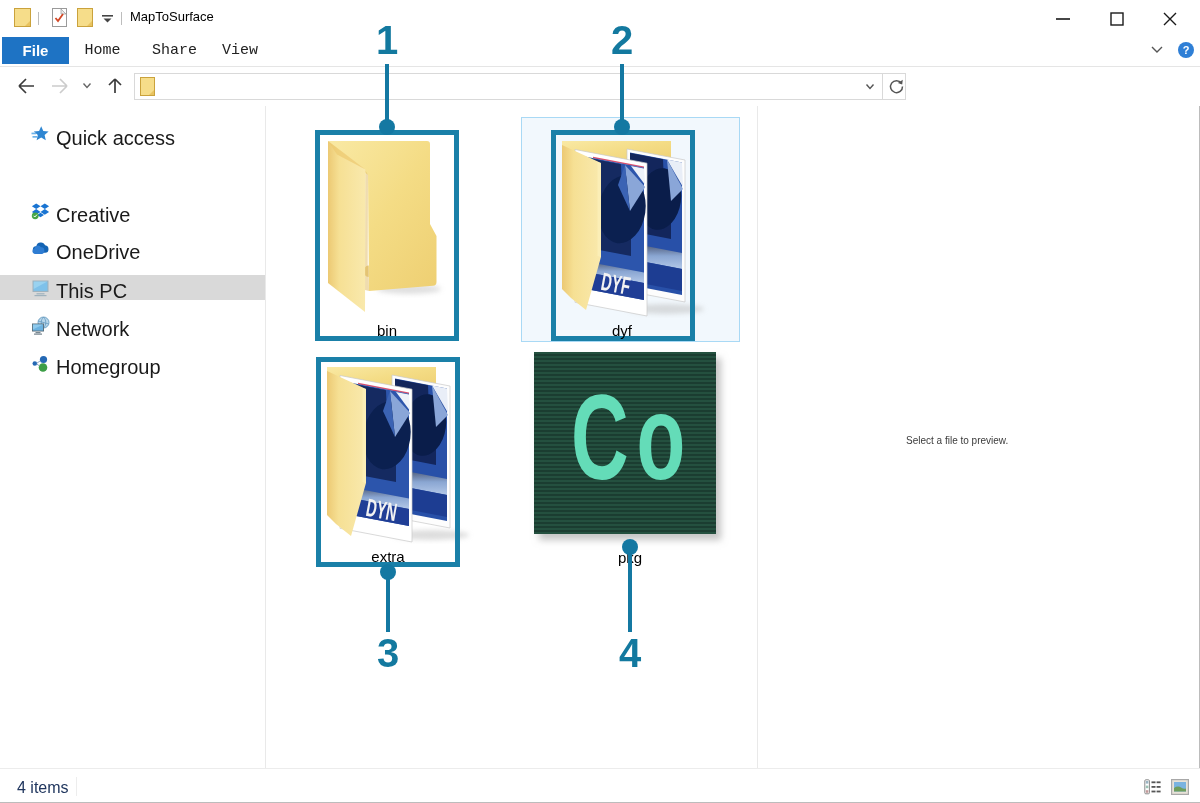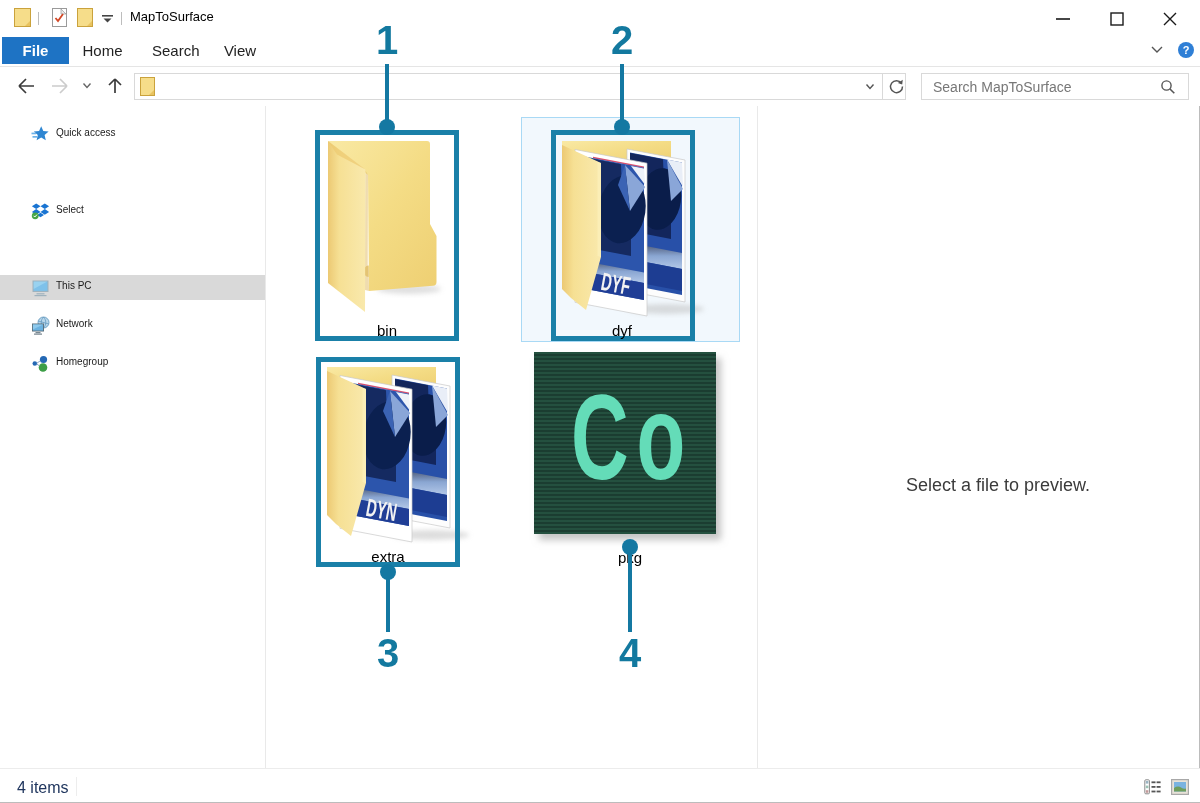--- a/index.html
+++ b/index.html
@@ -8,37 +8,37 @@
 .abs { position:absolute; }
 
 #frame { position:absolute; inset:0; border:1px solid #bcbcbc; border-top:1px solid #d6d6d6; }
 
 #titlebar { position:absolute; left:0; top:0; width:1200px; height:36px; background:#fff; }
 .ttxt { position:absolute; left:130px; top:9px; font-size:13px; color:#000; }
 .tsep { position:absolute; top:12px; width:1px; height:13px; background:#bdbdbd; }
 
 #tabrow { position:absolute; left:0; top:36px; width:1200px; height:31px; background:#fff; border-bottom:1px solid #e5e5e5;padding-left:8px; }
 #filetab { position:absolute; left:2px; top:1px; width:67px; height:27px; background:#1e73c4; color:#fff; font-size:15px; font-weight:bold; text-align:center; line-height:27px; }
-.tab { position:absolute; top:1px; height:27px; font-size:15px; color:#222; line-height:27px; text-align:center; }
+.tab { position:absolute; top:1px; height:27px; font-size:15px; color:#222; line-height:27px; text-align:center;font-family:Liberation Mono, monospace; }
 
 #navrow { position:absolute; left:0; top:67px; width:1200px; height:39px; background:#fff; }
 #addrbar { position:absolute; left:134px; top:6px; width:772px; height:27px; border:1px solid #d9d9d9; background:#fff; }
 #searchbox { position:absolute; left:921px; top:6px; width:268px; height:27px; border:1px solid #d9d9d9; background:#fff; }
 #searchbox span { position:absolute; left:11px; top:5px; font-size:14px; color:#777; }
 
 #sidebar { position:absolute; left:0; top:106px; width:266px; height:662px; background:#fff; }
 #sidebar .vline { position:absolute; right:0; top:0; width:1px; height:662px; background:#e9e9e9; }
 .sbitem { position:absolute; left:0; width:265px; height:25px; }
-.sbitem .lbl { position:absolute; left:56px; top:5px; font-size:10px; color:#1a1a1a; }
+.sbitem .lbl { position:absolute; left:56px; top:5px; font-size:20px; color:#1a1a1a; }
 .sbitem .ic { position:absolute; left:31px; top:3px; width:19px; height:19px; }
 #thispc { background:#d9d9d9; }
 
 #vdiv2 { position:absolute; left:757px; top:106px; width:1px; height:662px; background:#e9e9e9; }
 
-#preview { position:absolute; left:906px; top:435px; font-size:18px; color:#3b3b3b;margin-top:40px; }
+#preview { position:absolute; left:906px; top:435px; font-size:10px; color:#3b3b3b; }
 
 #statusbar { position:absolute; left:0; top:768px; width:1200px; height:34px; background:#fff; border-top:1px solid #ececec; }
 #statusbar .itemcount { position:absolute; left:17px; top:10px; font-size:16px; color:#20365e; }
 #statusbar .ssep { position:absolute; left:76px; top:8px; width:1px; height:19px; background:#ededed; }
 
 .annbox { position:absolute; border:5px solid #1a80a8; z-index:2; }
 .annnum { position:absolute; font-size:40px; font-weight:bold; color:#13799f; text-align:center; width:60px; z-index:4; }
 .annline { position:absolute; width:4px; background:#1478a2; z-index:4; }
 .anndot { position:absolute; width:16px; height:16px; border-radius:50%; background:#1478a2; z-index:4; }
 .flabel { position:absolute; font-size:15px; color:#000; text-align:center; width:120px; z-index:3; }
@@ -77,21 +77,21 @@
     <rect x="5" y="5" width="12" height="12" fill="none" stroke="#1a1a1a" stroke-width="1.4"></rect>
   </svg>
   <svg class="abs" style="left:1159px;top:8px" width="22" height="22" viewBox="0 0 22 22">
     <path d="M5,5 L17,17 M17,5 L5,17" stroke="#1a1a1a" stroke-width="1.4"></path>
   </svg>
 </div>
 
 <div id="tabrow">
   <div id="filetab">File</div>
   <div class="tab" style="left:80px;width:45px;">Home</div>
-  <div class="tab" style="left:152px;width:42px;">Search</div>
+  <div class="tab" style="left:152px;width:42px;">Share</div>
   <div class="tab" style="left:221px;width:38px;">View</div>
   <svg class="abs" style="left:1150px;top:9px" width="14" height="10" viewBox="0 0 14 10">
     <path d="M2,2 L7,7 L12,2" stroke="#555" stroke-width="1.4" fill="none"></path>
   </svg>
   <svg class="abs" style="left:1178px;top:6px" width="16" height="16" viewBox="0 0 16 16">
     <circle cx="8" cy="8" r="8" fill="#2f7fd6"></circle>
     <text x="8" y="12" font-size="11" font-weight="bold" fill="#fff" text-anchor="middle" font-family="Liberation Sans">?</text>
   </svg>
 </div>
 
@@ -115,27 +115,20 @@
     </svg>
     <svg class="abs" style="left:730px;top:9px" width="10" height="8" viewBox="0 0 10 8">
       <path d="M1.5,1.5 L5,5.5 L8.5,1.5" stroke="#555" stroke-width="1.4" fill="none"></path>
     </svg>
     <div class="abs" style="left:747px;top:0;width:1px;height:25px;background:#d9d9d9"></div>
     <svg class="abs" style="left:753px;top:4px" width="17" height="17" viewBox="0 0 17 17">
       <path d="M13.4,5.2 A 6 6 0 1 0 14.5 8.5" stroke="#555" stroke-width="1.5" fill="none"></path>
       <path d="M14.8,1.8 L14.2,6.4 L9.8,5.0 Z" fill="#555"></path>
     </svg>
   </div>
-  <div id="searchbox">
-    <span>Search MapToSurface</span>
-    <svg class="abs" style="left:238px;top:5px" width="16" height="16" viewBox="0 0 16 16">
-      <circle cx="6.5" cy="6.5" r="4.6" stroke="#555" stroke-width="1.4" fill="none"></circle>
-      <path d="M10,10 L14.3,14.3" stroke="#555" stroke-width="1.6"></path>
-    </svg>
-  </div>
 </div>
 
 <div id="sidebar">
   <div class="vline"></div>
   <div class="sbitem" style="top:16px">
       <span class="ic"><svg width="19" height="19" viewBox="0 0 19 19">
           <path d="M10.2,1.2 L12.3,6.1 L17.6,6.6 L13.6,10.1 L14.8,15.3 L10.2,12.5 L5.6,15.3 L6.8,10.1 L2.8,6.6 L8.1,6.1 Z" fill="#2e86d2"></path>
           <rect x="0.5" y="7.6" width="4.5" height="1.7" fill="#6db2e8"></rect>
           <rect x="1.5" y="11" width="4.5" height="1.7" fill="#6db2e8"></rect>
         </svg></span>
@@ -144,21 +137,28 @@
   <div class="sbitem" style="top:93px">
       <span class="ic"><svg width="19" height="19" viewBox="0 0 19 19">
           <path d="M5.2,1.5 L9.5,4.3 L5.2,7.1 L0.9,4.3 Z" fill="#1974d2"></path>
           <path d="M13.8,1.5 L18.1,4.3 L13.8,7.1 L9.5,4.3 Z" fill="#1974d2"></path>
           <path d="M5.2,7.1 L9.5,9.9 L5.2,12.7 L0.9,9.9 Z" fill="#1974d2"></path>
           <path d="M13.8,7.1 L18.1,9.9 L13.8,12.7 L9.5,9.9 Z" fill="#1974d2"></path>
           <path d="M9.5,10.7 L13,13 L9.5,15.3 L6,13 Z" fill="#1974d2"></path>
           <circle cx="4.2" cy="13.8" r="3.4" fill="#47a747"></circle>
           <path d="M2.6,13.8 L3.8,15 L6,12.6" stroke="#fff" stroke-width="1" fill="none"></path>
         </svg></span>
-      <span class="lbl">Select</span>
+      <span class="lbl">Creative</span>
+    </div>
+  <div class="sbitem" style="top:130px">
+      <span class="ic"><svg width="19" height="19" viewBox="0 0 19 19">
+          <path d="M5,13.8 a3.3,3.3 0 0 1 0.3,-6.6 a4.6,4.6 0 0 1 8.8,-0.9 a3.9,3.9 0 0 1 3.4,4 a3.5,3.5 0 0 1 -3.6,3.5 Z" fill="#1464b4"></path>
+          <path d="M3.7,14.9 a2.7,2.7 0 0 1 -0.3,-5.3 a3.6,3.6 0 0 1 6.6,-1.3 a3,3 0 0 1 3.3,2.9 a2.9,2.9 0 0 1 -2.6,3.7 Z" fill="#2e7cd2"></path>
+        </svg></span>
+      <span class="lbl">OneDrive</span>
     </div>
   <div class="sbitem" id="thispc" style="top:169px">
       <span class="ic"><svg width="19" height="19" viewBox="0 0 19 19">
           <rect x="1.5" y="2.5" width="16" height="11.5" fill="#9fb2bd"></rect>
           <rect x="2.6" y="3.6" width="13.8" height="9.3" fill="#7ec1ea"></rect>
           <path d="M2.6,3.6 L16.4,3.6 L2.6,11 Z" fill="#a5d8f2" opacity="0.7"></path>
           <rect x="5.5" y="15.2" width="8" height="1.2" fill="#9fb2bd"></rect>
           <rect x="3.5" y="17" width="12" height="1.2" fill="#9fb2bd"></rect>
         </svg></span>
       <span class="lbl">This PC</span>

